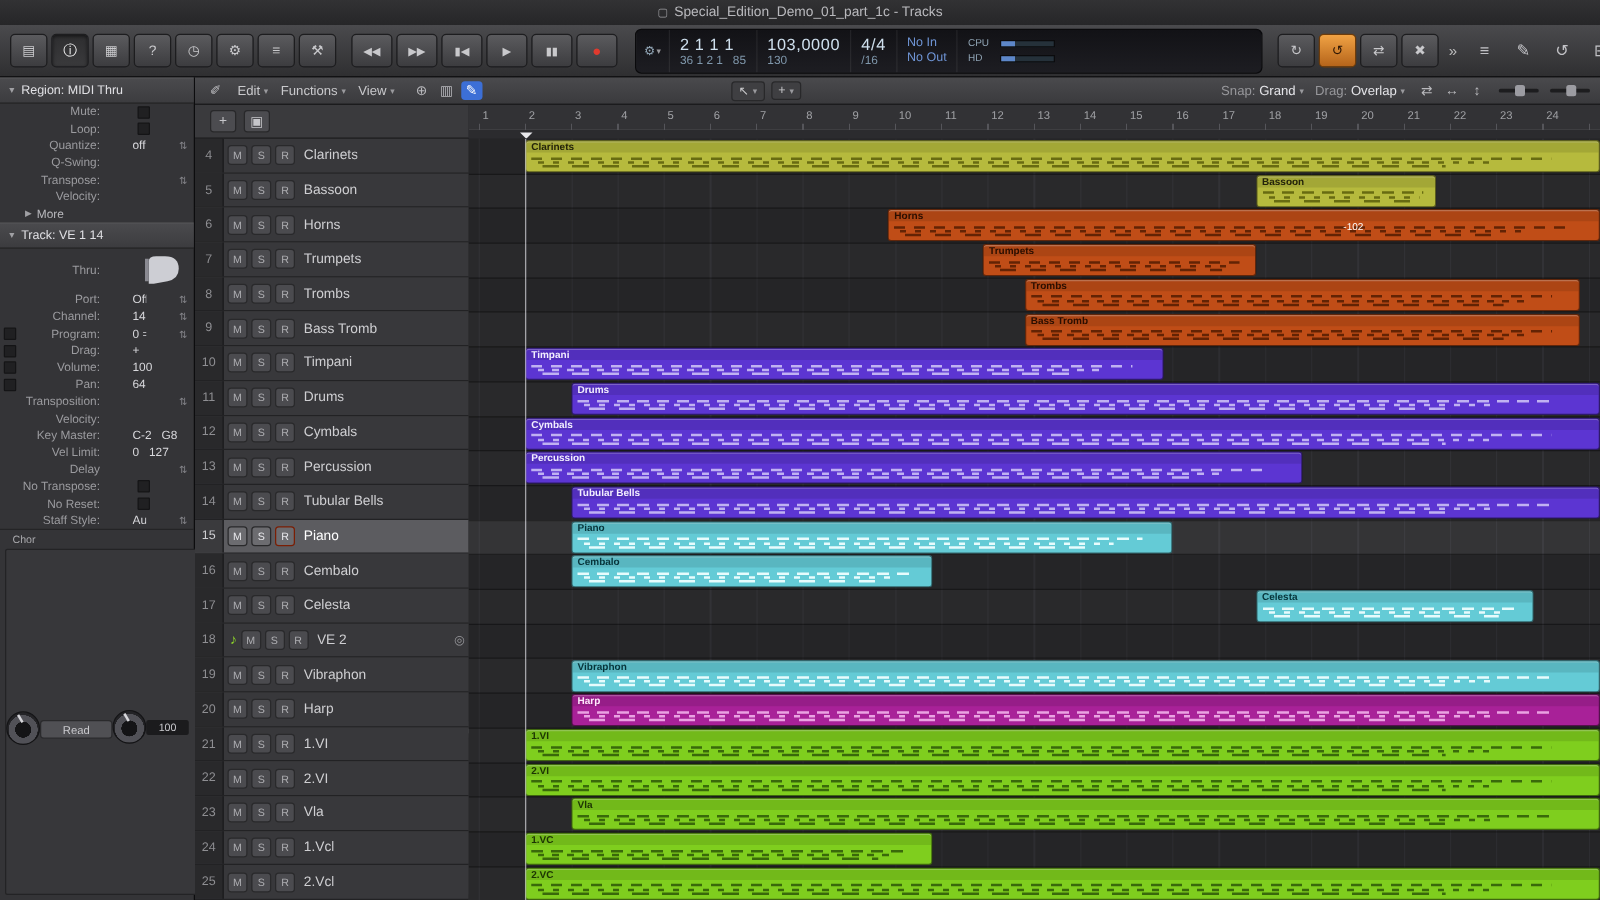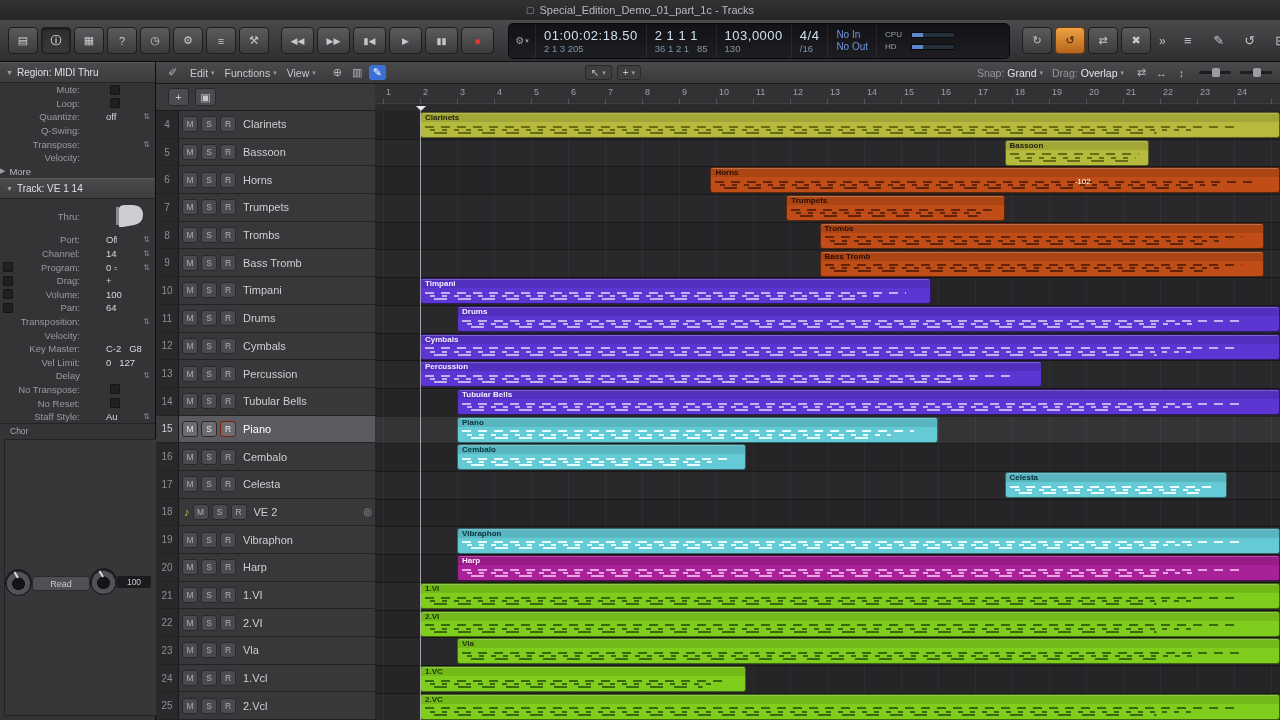--- a/index.html
+++ b/index.html
@@ -55,21 +55,21 @@
   .tri{font-size:7px;color:#a0a0a4;}
   .irow{height:13.6px;flex:0 0 13.6px;display:flex;align-items:center;font-size:9.5px;position:relative;
     padding:0 5px 0 14px;box-sizing:border-box;gap:24px;}
   .irow.icon-row{height:34px;flex:0 0 34px;}
   .ilabel{flex:0 0 66px;text-align:right;color:#9b9b9f;white-space:nowrap;}
   .ival{margin-left:2px;color:#d8d8dc;white-space:nowrap;overflow:hidden;flex:1;}
   .stepper{color:#85858a;font-size:8px;margin-left:2px;}
   .chk{width:8px;height:8px;background:#202022;border:1px solid #141416;border-radius:1px;flex:0 0 8px;}
   .chk.left{position:absolute;left:3px;top:50%;transform:translateY(-50%);}
   .chk.right{margin-left:6px;}
-  .irow.more{padding-left:0;gap:4px;color:#b9b9bd;}
+  .irow.more{padding-left:20px;gap:4px;color:#b9b9bd;}
   .piano-svg{margin-left:8px;}
   .chor-row{flex:0 0 13px;font-size:8.5px;color:#a8a8ac;padding-left:10px;border-top:1px solid #242426;
     display:flex;align-items:center;}
   .strips{flex:1;display:flex;gap:5px;padding:2px 4px 4px;box-sizing:border-box;}
   .strip{flex:1;background:#37373a;border:1px solid #232325;border-radius:2px;display:flex;flex-direction:row;
     align-items:center;position:relative;min-height:0;}
   .knob{width:25px;height:25px;border-radius:50%;margin-top:10px;border:1px solid #141416;position:relative;
     background:radial-gradient(circle at 50% 55%, #141416 0 34%, #515157 35% 62%, #232326 63% 100%);}
   .knob::after{content:"";position:absolute;left:11px;top:1px;width:2px;height:7px;background:#d8d8dc;
     transform:rotate(-30deg);transform-origin:bottom;}
@@ -191,24 +191,20 @@
         <div class="tbtn trans small">▶</div>
         <div class="tbtn trans small">▮▮</div>
         <div class="tbtn trans small rec">●</div>
       </div>
     <div class="lcd">
       <div class="lcd-menu">
         <span>⚙</span>
         <span class="chev">▾</span>
       </div>
       <div class="lcd-col">
-        <div class="big">01:00:02:18.50</div>
-        <div class="small">2 1 3 205</div>
-      </div>
-      <div class="lcd-col">
         <div class="big">2 1 1 1</div>
         <div class="small">36 1 2 1&nbsp;&nbsp;&nbsp;85</div>
       </div>
       <div class="lcd-col tempo">
         <div class="big">103,0000</div>
         <div class="small">130</div>
       </div>
       <div class="lcd-col">
         <div class="big">4/4</div>
         <div class="small">/16</div>

